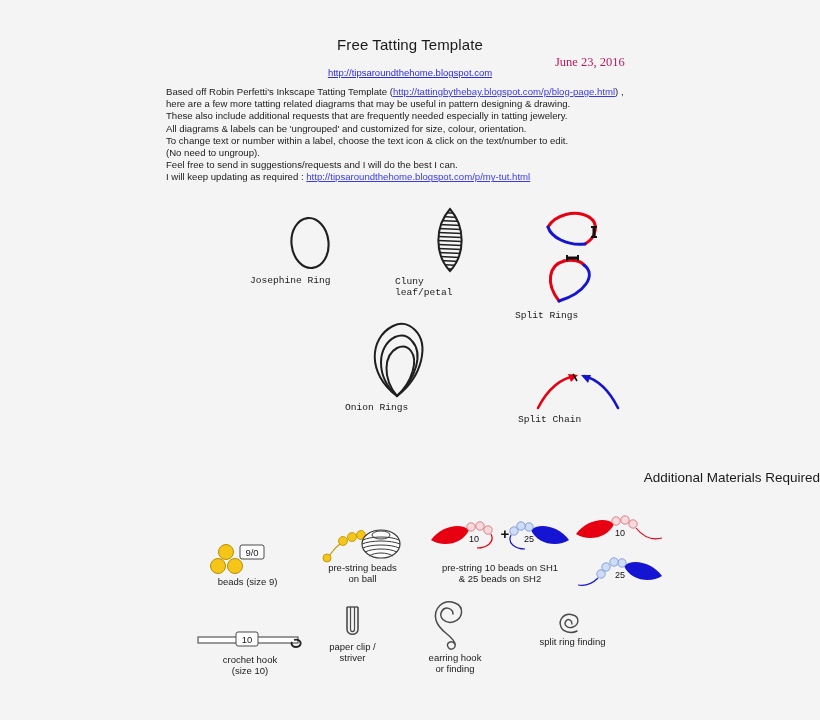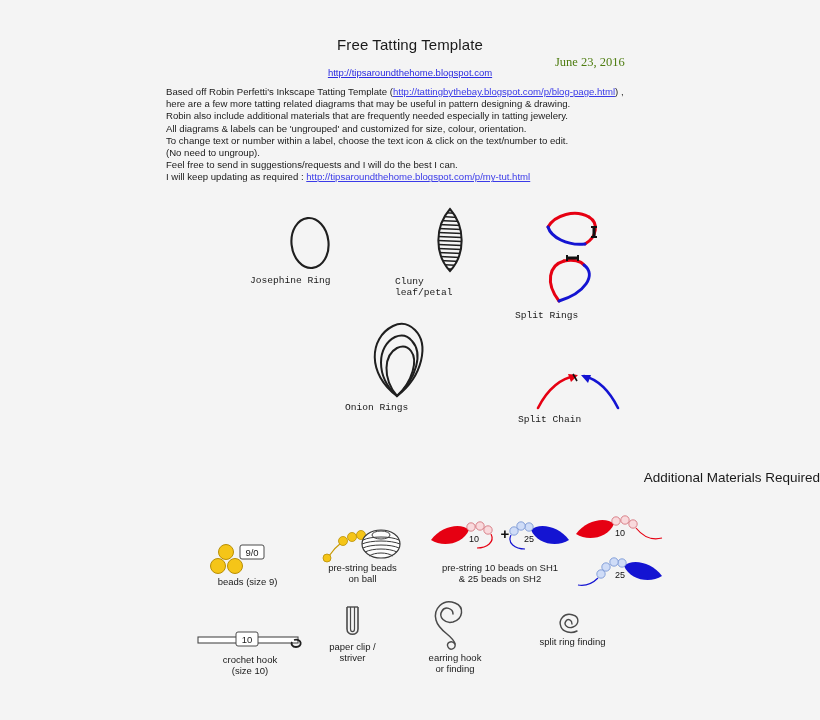--- a/index.html
+++ b/index.html
@@ -49,21 +49,21 @@
     font-size: 9.5px;
     color: #2a2ae0;
     text-decoration: underline;
   }
   .hdr-date {
     position: absolute;
     left: 555px;
     top: 55px;
     font-family: "Liberation Serif", serif;
     font-size: 12.5px;
-    color: #4d7c0f;
+    color: #be185d;
   }
 
   
   .intro {
     position: absolute;
     left: 166px;
     top: 86px;
     width: 520px;
     font-size: 9.6px;
     line-height: 12.2px;
@@ -118,21 +118,21 @@
 
 <div class="page">
 
   <div class="hdr-title">Free Tatting Template</div>
   <a class="hdr-site" href="#">http://tipsaroundthehome.blogspot.com</a>
   <div class="hdr-date">June 23, 2016</div>
 
   <div class="intro">
     <div class="ln"><span>Based off Robin Perfetti's Inkscape Tatting Template (</span><a class="lnk" href="#">http://tattingbythebay.blogspot.com/p/blog-page.html</a><span>) ,</span></div>
     <div class="ln">here are a few more tatting related diagrams that may be useful in pattern designing &amp; drawing.</div>
-    <div class="ln">Robin also include additional materials that are frequently needed especially in tatting jewelery.</div>
+    <div class="ln">These also include additional requests that are frequently needed especially in tatting jewelery.</div>
     <div class="ln">All diagrams &amp; labels can be 'ungrouped' and customized for size, colour, orientation.</div>
     <div class="ln">To change text or number within a label, choose the text icon &amp; click on the text/number to edit.</div>
     <div class="ln">(No need to ungroup).</div>
     <div class="ln">Feel free to send in suggestions/requests and I will do the best I can.</div>
     <div class="ln"><span>I will keep updating as required : </span><a class="lnk" href="#">http://tipsaroundthehome.blogspot.com/p/my-tut.html</a></div>
   </div>
 
   <div class="fig" style="left:250px; top:215px; width:120px;">
     <div class="art">
       <svg width="120" height="58" viewBox="0 0 120 58">

